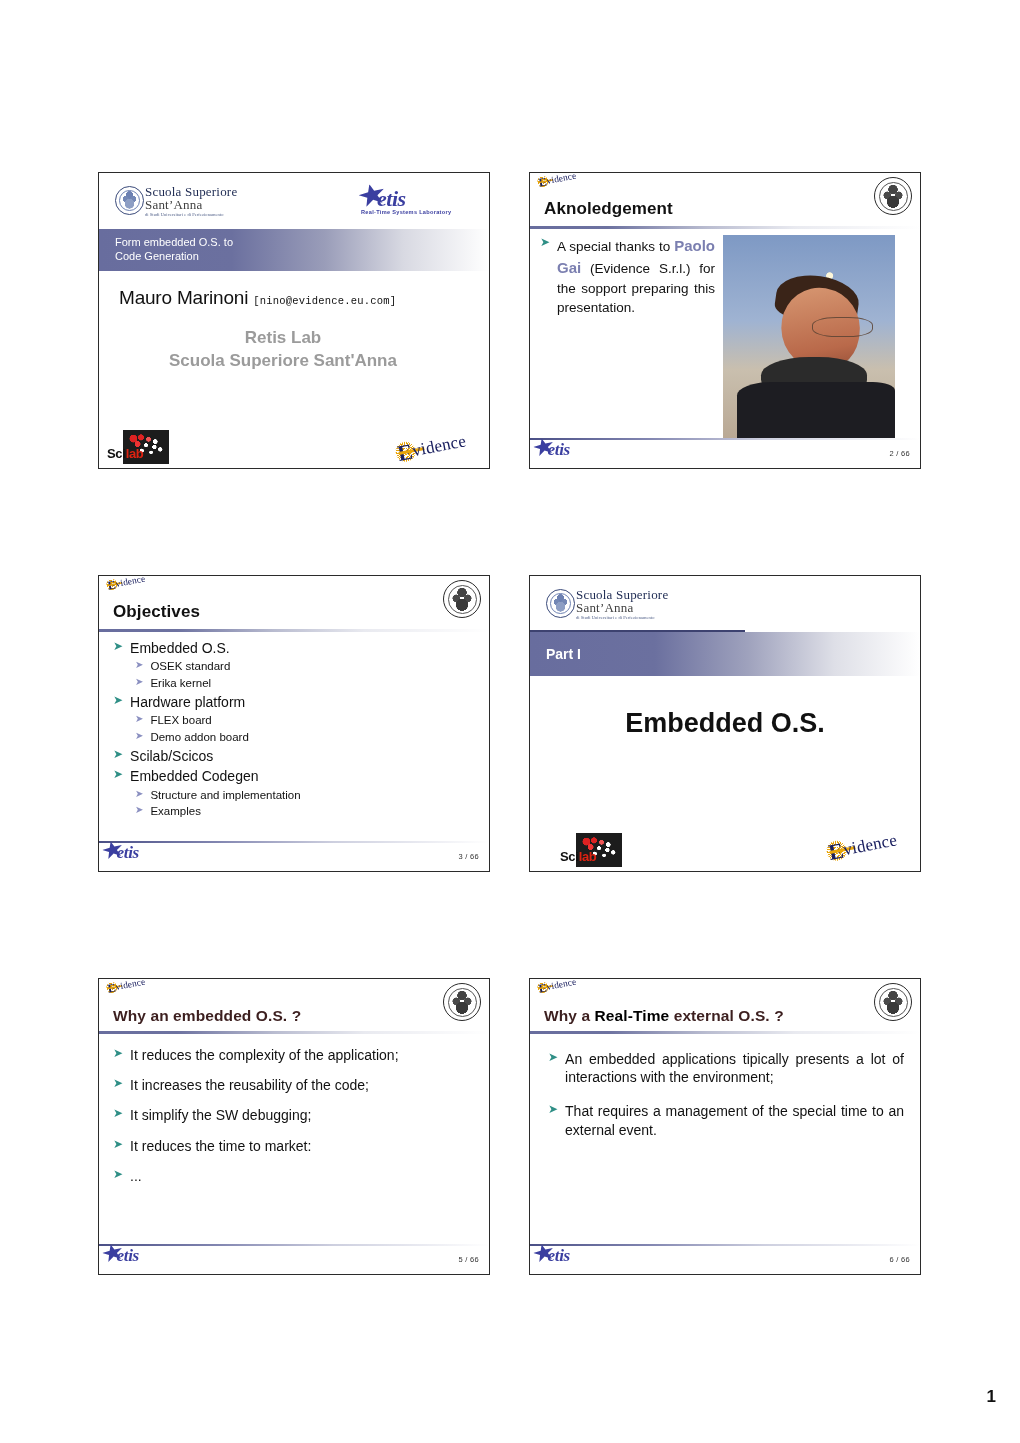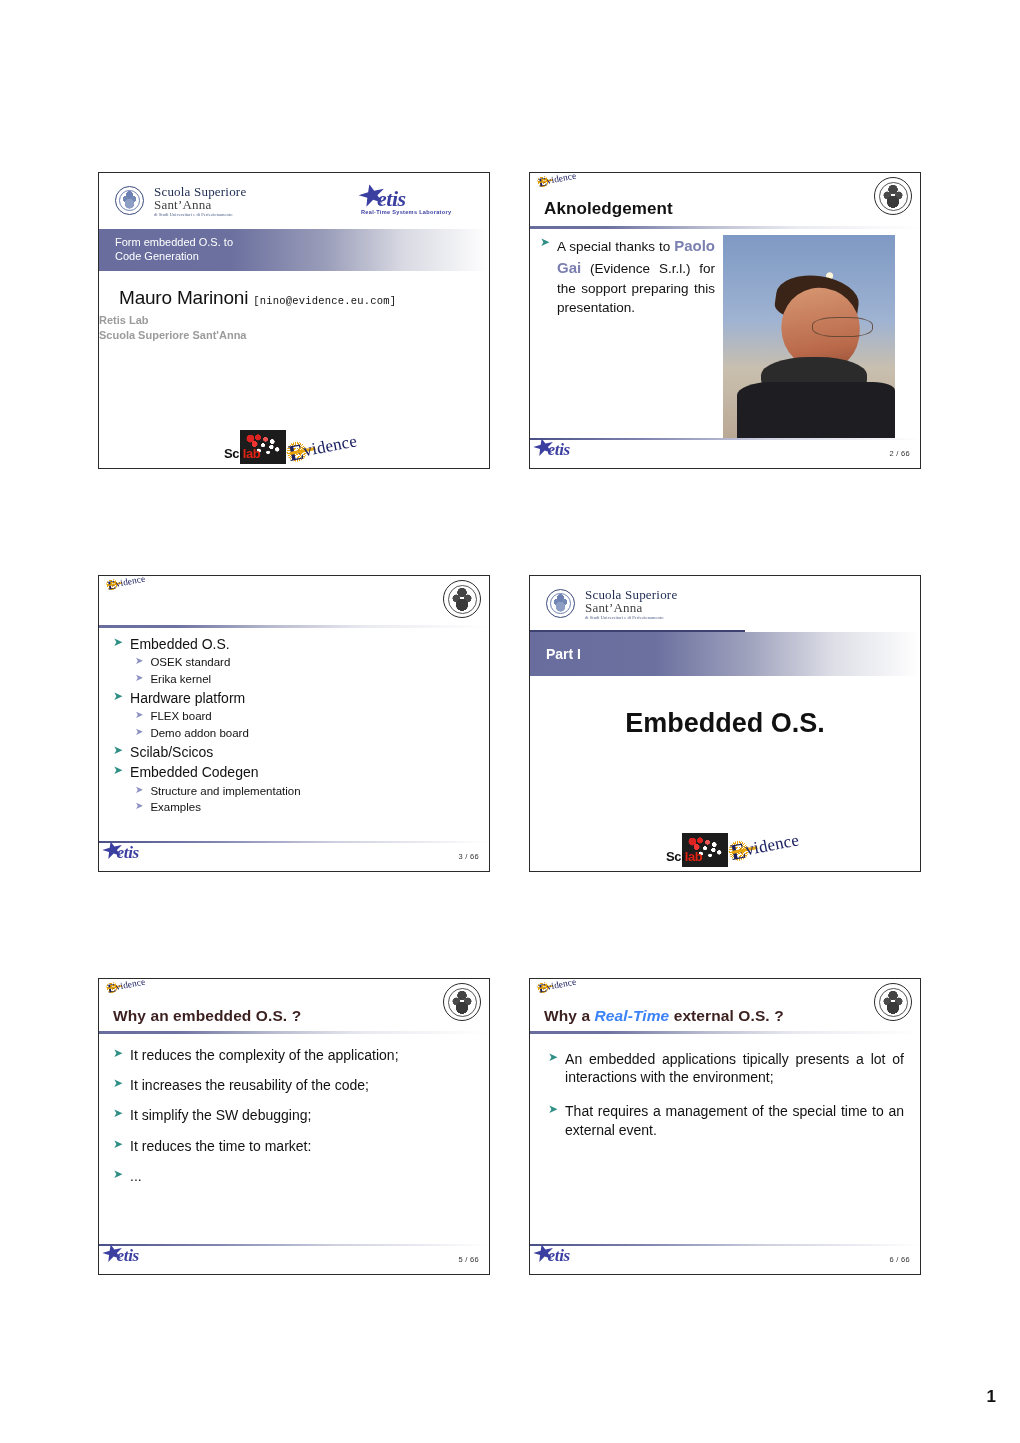--- a/index.html
+++ b/index.html
@@ -15,21 +15,21 @@
     border:1.5px solid #2b2b2b;box-sizing:border-box;overflow:hidden;
   }
   .s1{left:98px;  top:172px;}
   .s2{left:529px; top:172px;}
   .s3{left:98px;  top:575px;}
   .s4{left:529px; top:575px;}
   .s5{left:98px;  top:978px;}
   .s6{left:529px; top:978px;}
 
   
-  .ssa-logo{display:flex;align-items:center;gap:10px;justify-content:space-between;}
+  .ssa-logo{display:flex;align-items:center;gap:1px;justify-content:space-between;}
   .ssa-seal{
     width:27px;height:27px;border-radius:50%;border:1.2px solid #3a4a7a;
     background:
       radial-gradient(circle at 50% 62%, #8d9ec4 0 22%, transparent 23%),
       radial-gradient(circle at 36% 45%, #7387b5 0 13%, transparent 14%),
       radial-gradient(circle at 64% 45%, #7387b5 0 13%, transparent 14%),
       radial-gradient(circle at 50% 30%, #6d81b2 0 16%, transparent 17%),
       #ffffff;
     position:relative;flex:none;
   }
@@ -124,41 +124,41 @@
     background:linear-gradient(90deg,#686d9e 0%,#6b709f 34%,#9a9db9 58%,#d8d9e2 78%,#ffffff 100%);
     display:flex;flex-direction:column;justify-content:center;
     padding-left:16px;box-sizing:border-box;
   }
   .band-line{color:#fff;font-size:11px;line-height:1.26;}
   .band-sep{height:2px;background:#3d4270;width:55%;}
   .author{
     margin:16px 0 0 20px;font-size:19px;color:#111;letter-spacing:-.2px;
   }
   .author .mail{font-family:"Liberation Mono", monospace;font-size:10.5px;letter-spacing:.2px;}
-  .affil{margin-top:4px;padding-right:22px;text-align:left;color:#9b9b9b;font-weight:bold;font-size:11px;line-height:1.35;}
-  .title-foot{position:absolute;left:0;right:0;bottom:4px;display:flex;justify-content:center;align-items:flex-end;padding:0 6px 0 8px;box-sizing:border-box;}
+  .affil{margin-top:18px;padding-right:22px;text-align:center;color:#9b9b9b;font-weight:bold;font-size:17px;line-height:1.35;}
+  .title-foot{position:absolute;left:0;right:8px;bottom:4px;display:flex;justify-content:space-between;align-items:flex-end;padding:0 6px 0 8px;box-sizing:border-box;}
 
   
   .part-band{
     height:44px;margin-top:14px;
     background:linear-gradient(90deg,#686d9e 0%,#6b709f 32%,#9fa2bd 56%,#dedfe7 78%,#ffffff 100%);
     display:flex;align-items:center;padding-left:16px;box-sizing:border-box;
   }
   .part-band .pt{color:#fff;font-size:14px;font-weight:bold;}
   .part-title{margin:32px 0 0 0;text-align:center;font-size:27px;font-weight:bold;color:#111;}
 
   
   .c-head{display:flex;justify-content:space-between;align-items:flex-start;padding:4px 8px 0 8px;}
   .c-evi{margin-left:-2px;margin-top:-2px;}
   .c-title{
     font-size:15.5px;font-weight:bold;color:#3c1f1f;letter-spacing:.1px;
     padding-left:14px;margin-top:7px;
   }
   .c-title.dark{color:#111;}
-  .c-title .hl{color:#3b82f6;font-style:italic;}
+  .c-title .hl{color:#000000;}
   .c-rule{
     height:3px;margin-top:5px;
     background:linear-gradient(90deg,#686d9e 0%,#6d72a0 20%,#b9bcd0 45%,#e9eaf0 68%,#ffffff 100%);
   }
   .c-body{padding:7px 12px 0 14px;}
   .bullet{display:flex;align-items:flex-start;gap:7px;margin-bottom:2px;}
   .arrow{color:#2f8f86;font-size:12px;line-height:1.25;flex:none;}
   .arrow.l2{color:#8a8fc0;font-size:10px;}
   .btxt{font-size:14px;line-height:1.3;color:#111;}
   .btxt.l2{font-size:11.5px;}
@@ -306,20 +306,21 @@
   <div class="slide s3">
     <div class="c-head">
       <div class="evidence-logo c-evi" style="transform:rotate(-11deg) scale(.55);transform-origin:left top;">
         <div class="burst"></div>
         <div class="e">E</div>
         <div class="bar"></div>
         <div class="rest">vidence</div>
       </div>
       <div class="crest"></div>
     </div>
+    <div class="c-title dark" style="margin-top:-16px;font-size:17px;">Objectives</div>
     <div class="c-rule" style="margin-top:7px;"></div>
 
     <div class="c-body">
       <div class="bullet">
           <span class="arrow">➤</span>
           <span class="btxt">Embedded O.S.</span>
         </div>
       <div class="bullet indent">
           <span class="arrow l2">➤</span>
           <span class="btxt l2">OSEK standard</span>

